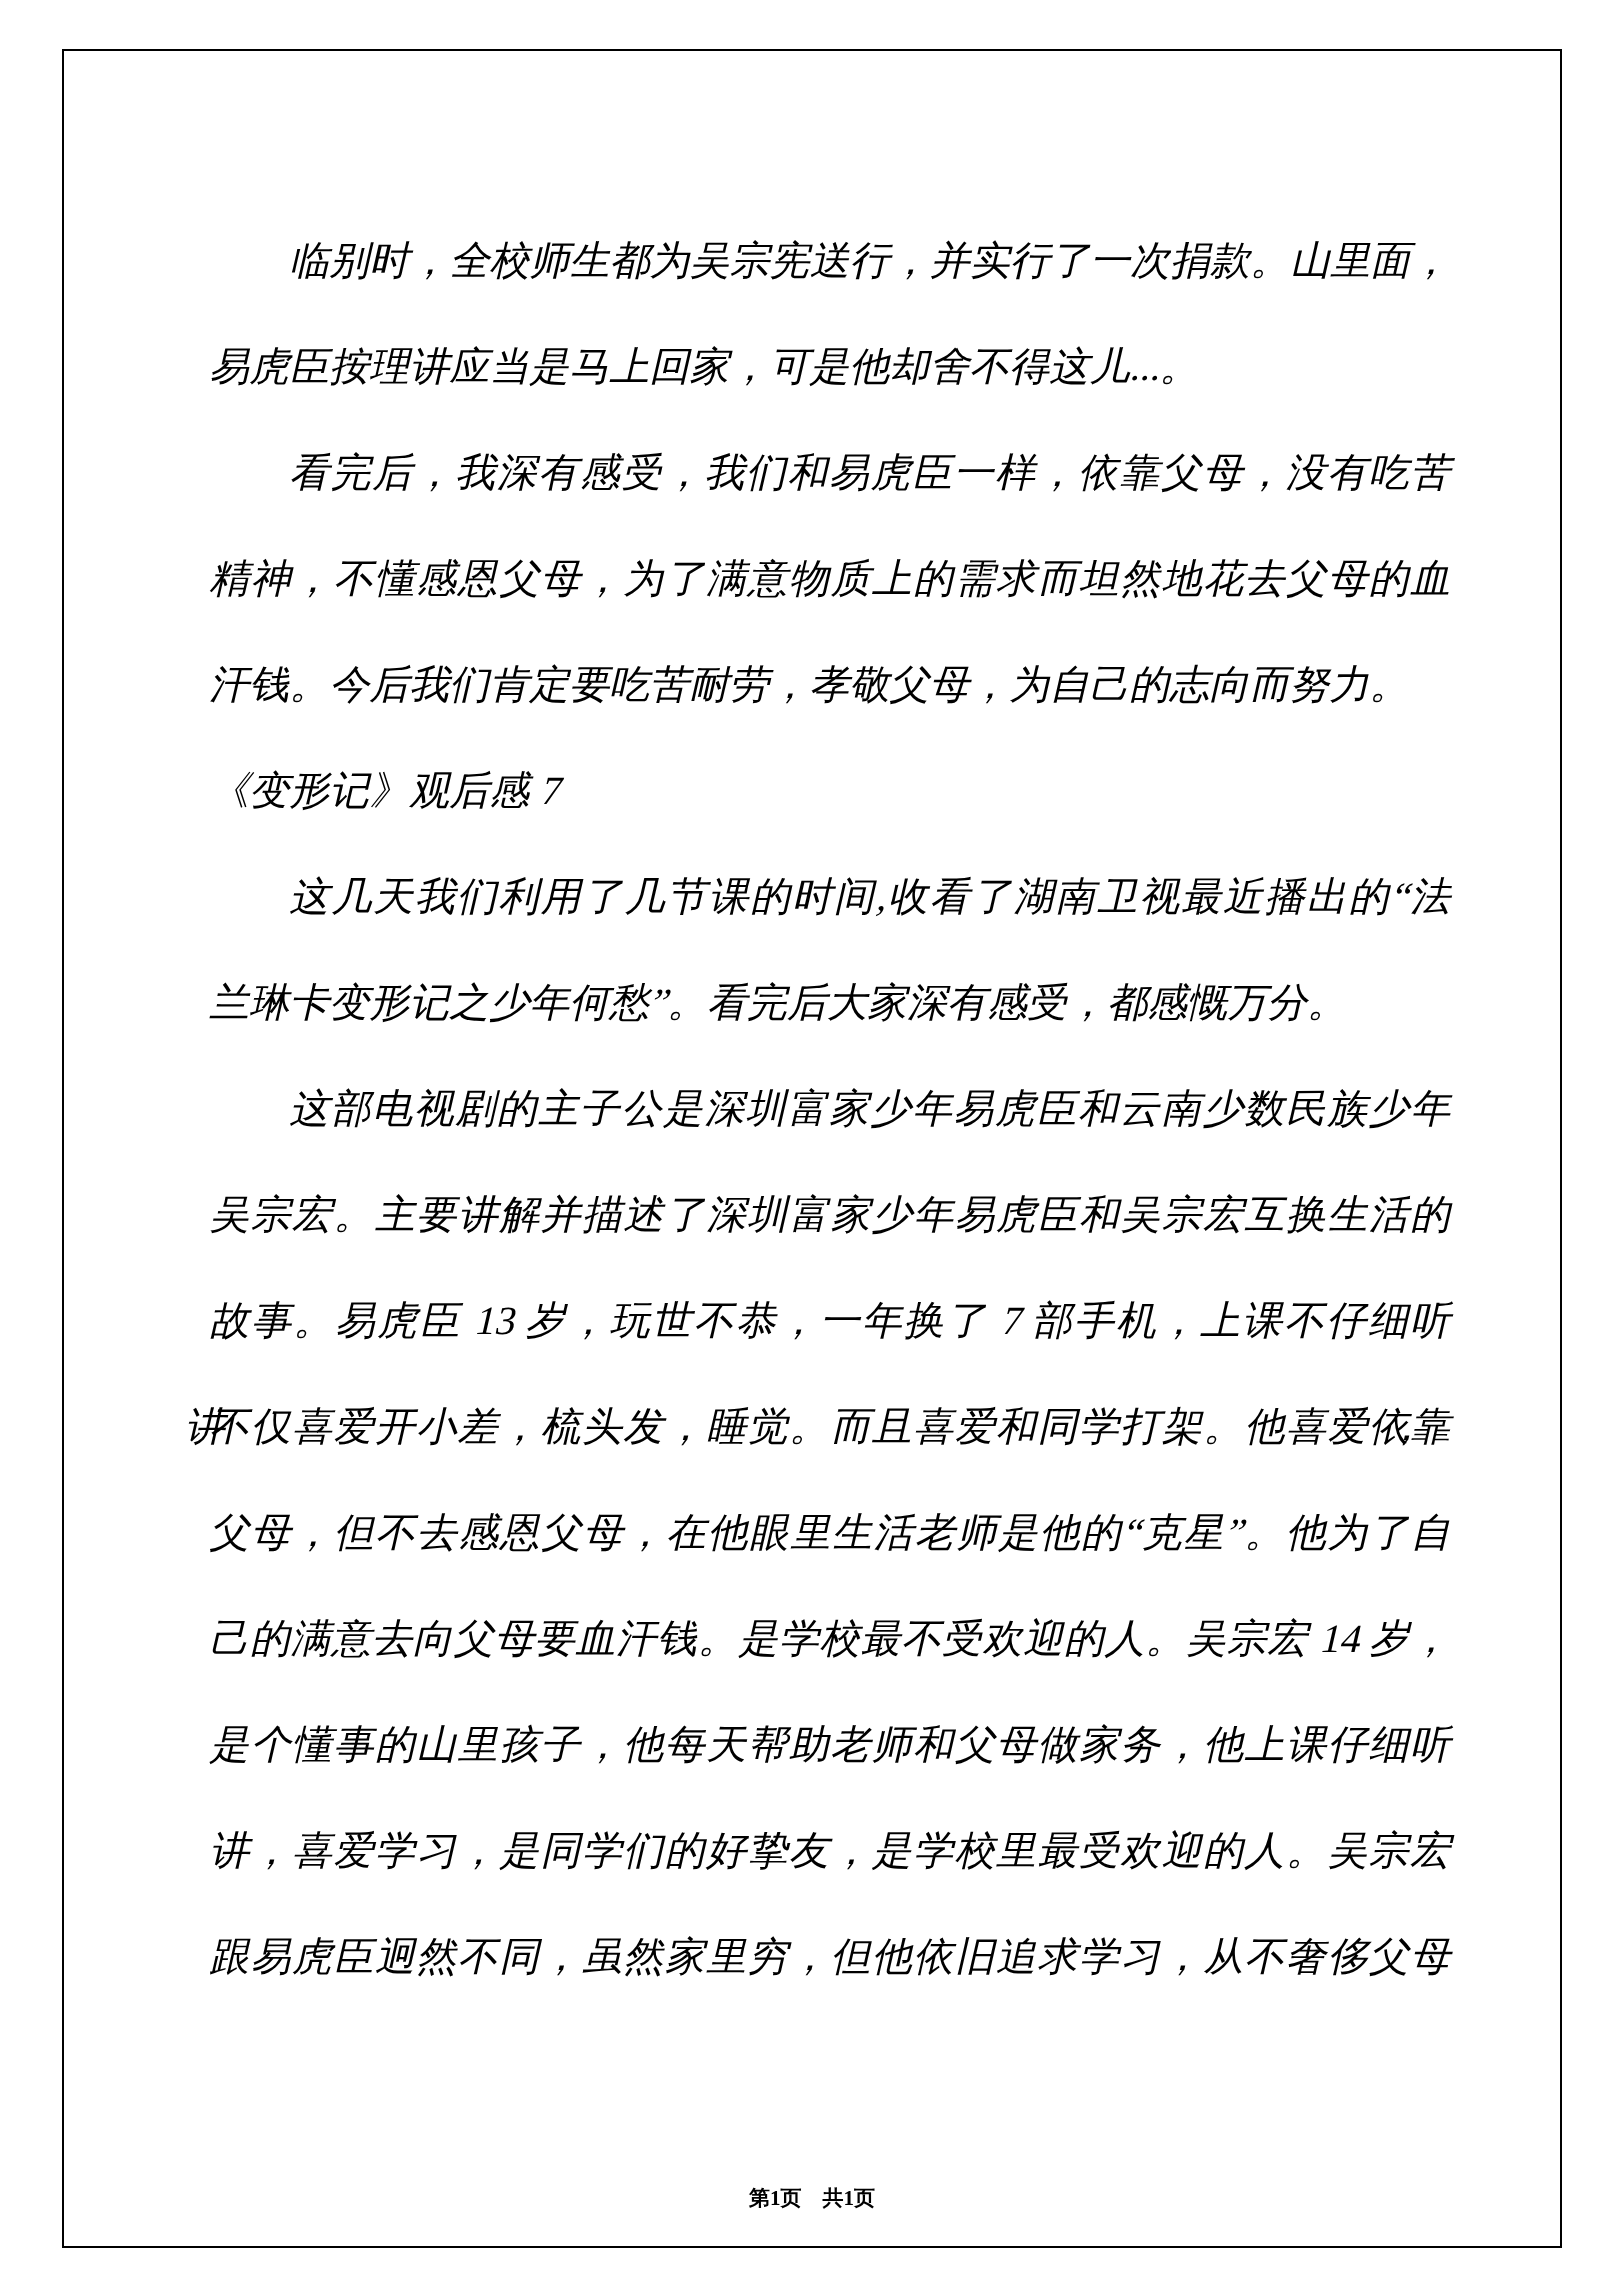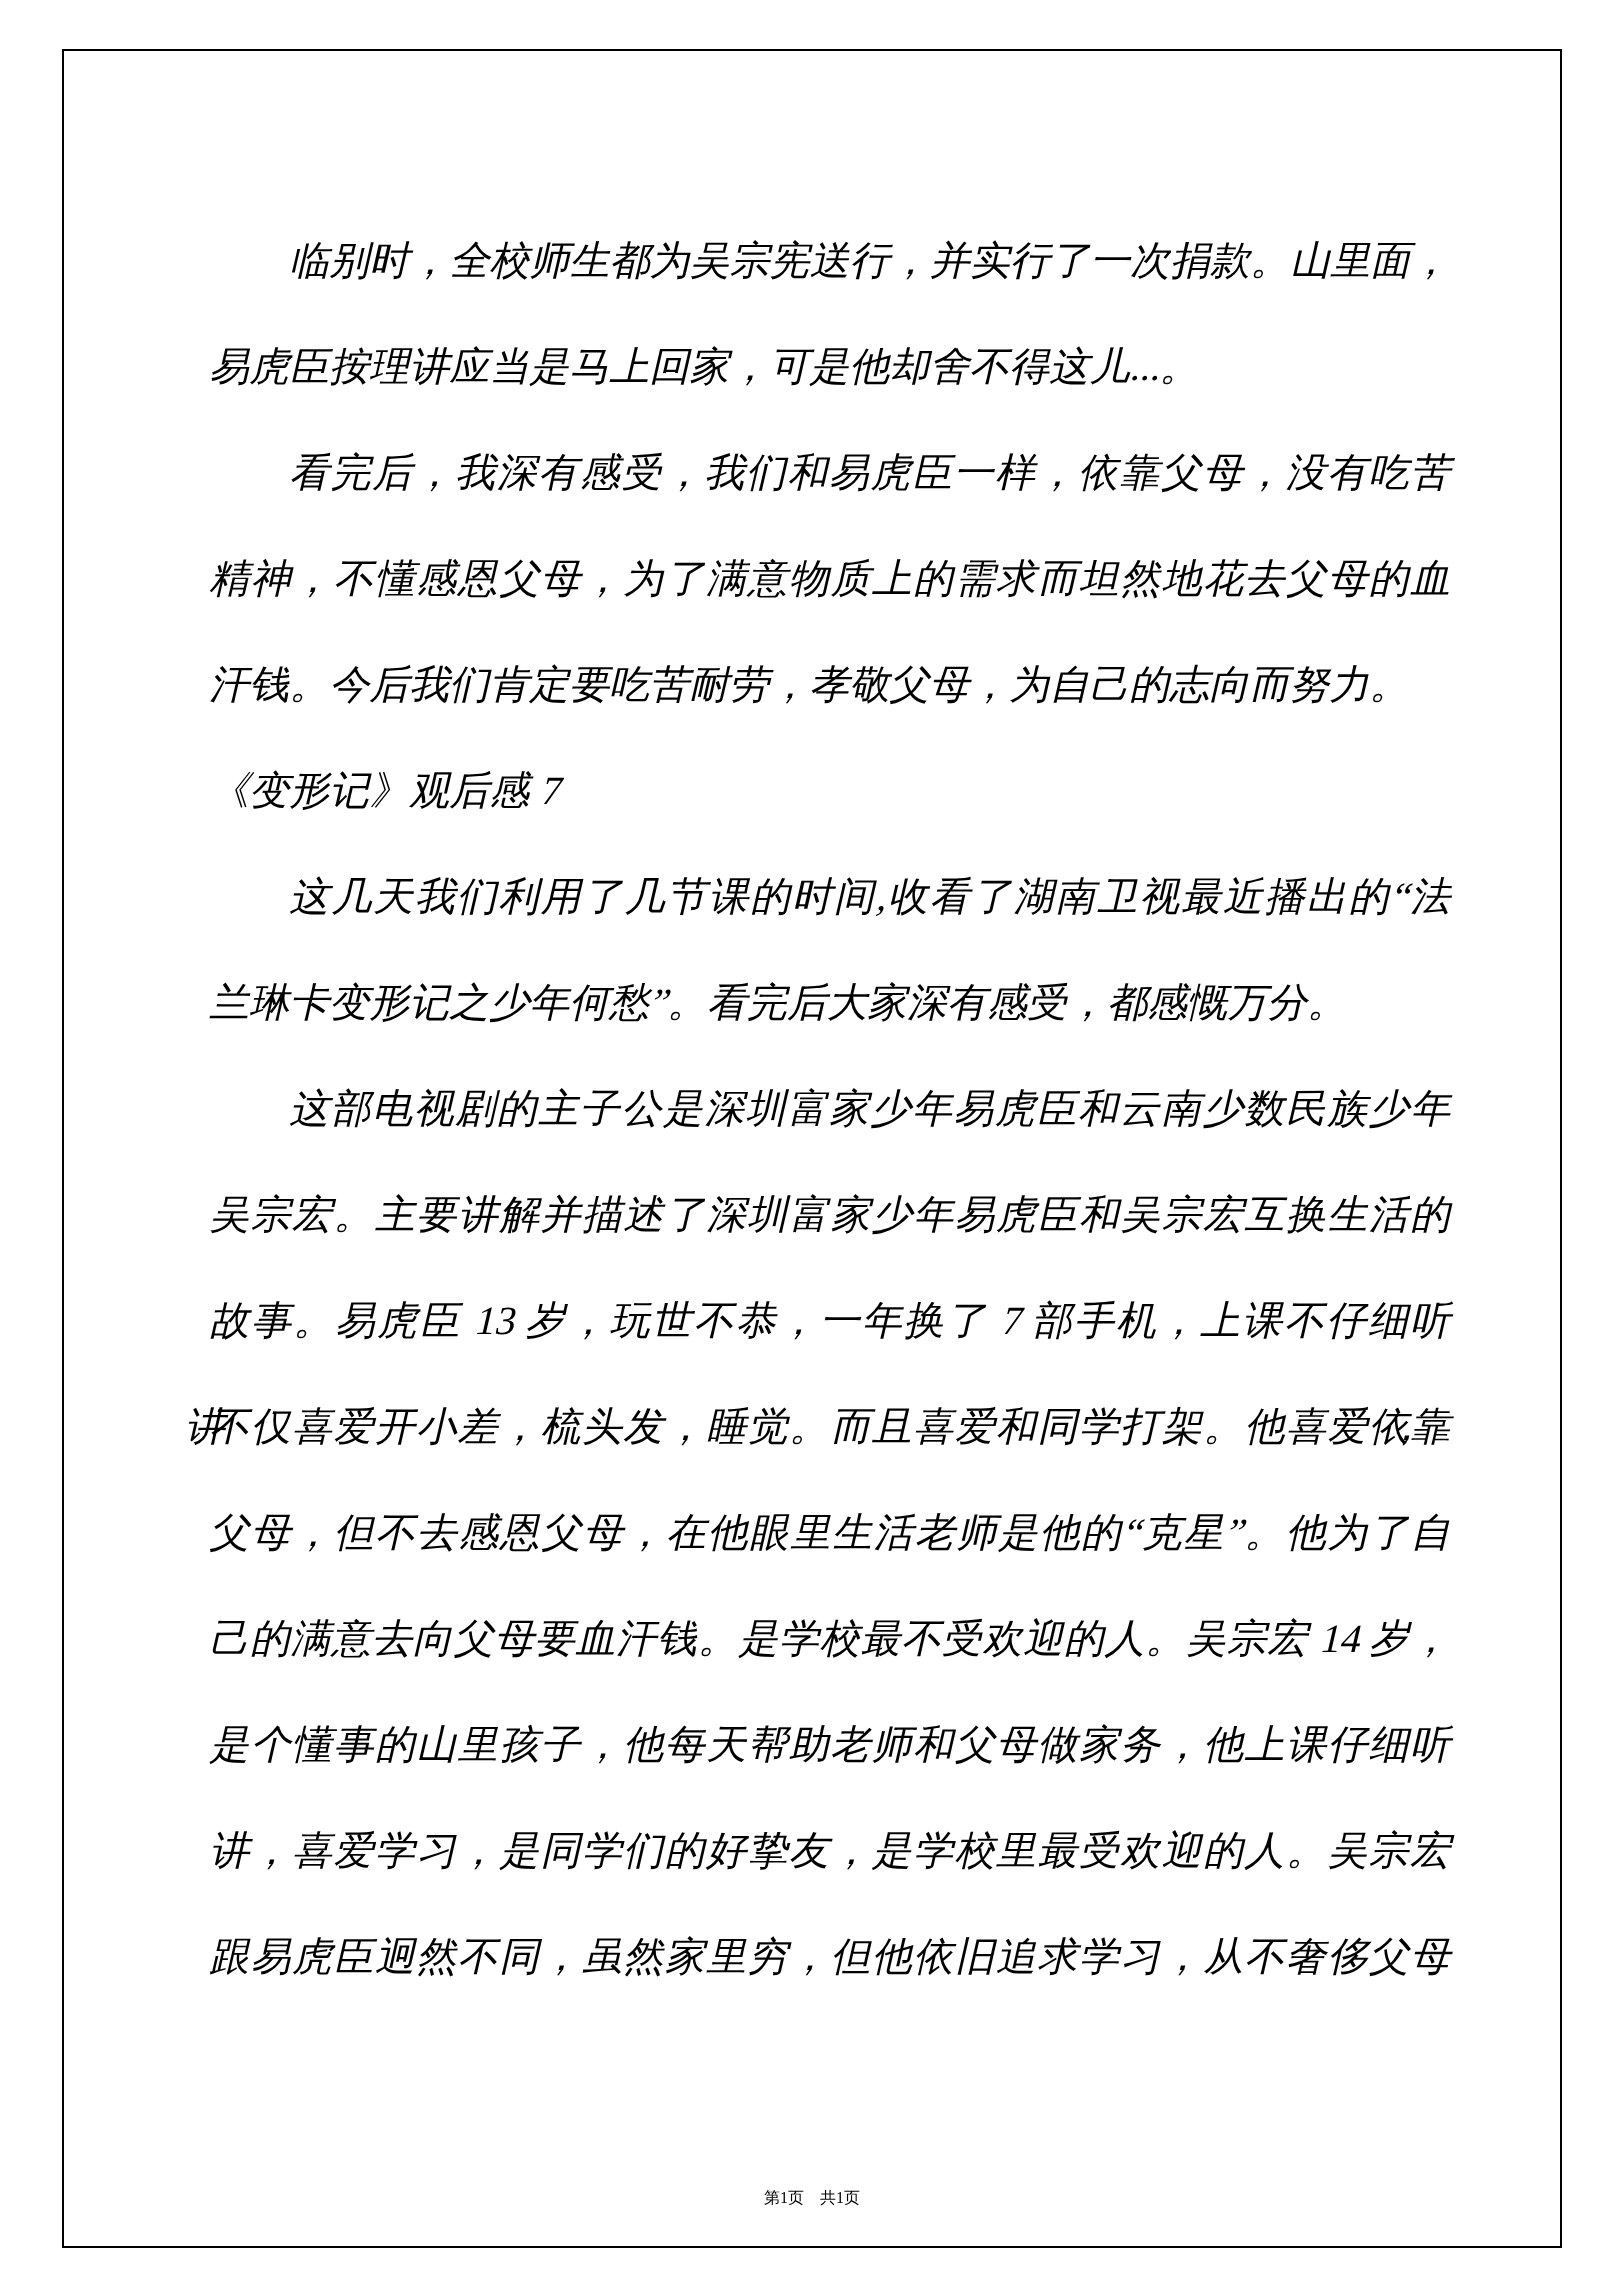--- a/index.html
+++ b/index.html
@@ -46,23 +46,24 @@
   }
   .line.indent {
     text-indent: 2em;
   }
   .footer {
     position: absolute;
     left: 0;
     right: 0;
     bottom: 38px;
     text-align: center;
-    font-size: 16px;
+    font-size: 21px;
     line-height: 20px;
     color: #000000;
+    font-weight: bold;
   }
 </style>
 </head>
 <body>
 
 <div class="frame">
   <div class="textblock">
     <div class="line indent j">临别时，全校师生都为吴宗宪送行，并实行了一次捐款。山里面，</div>
     <div class="line">易虎臣按理讲应当是马上回家，可是他却舍不得这儿...。</div>
     <div class="line indent j">看完后，我深有感受，我们和易虎臣一样，依靠父母，没有吃苦</div>

